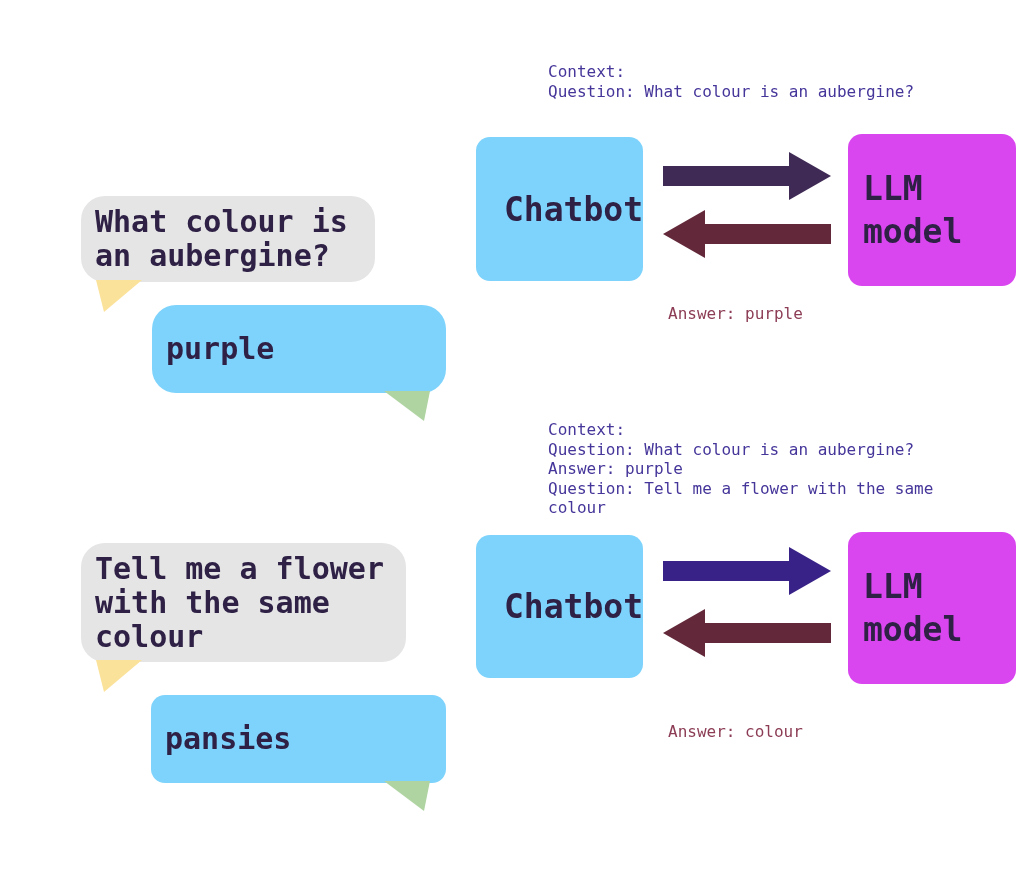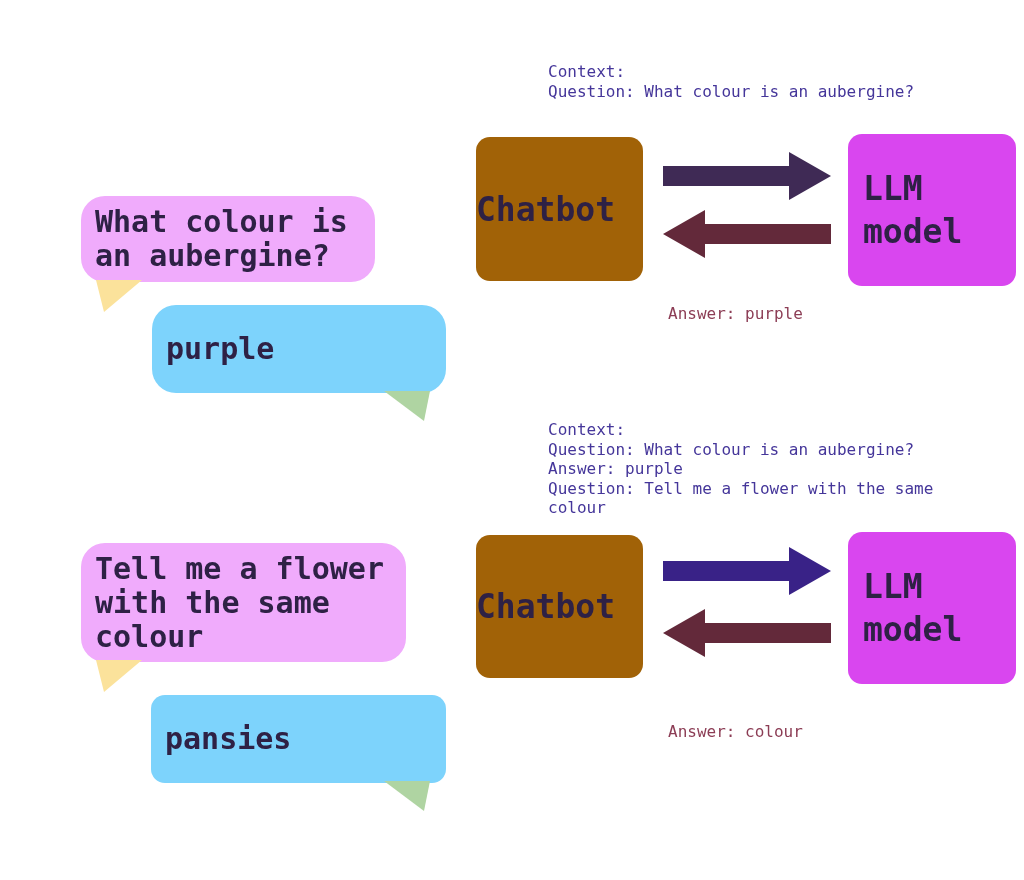--- a/index.html
+++ b/index.html
@@ -28,40 +28,40 @@
   .box {
     position: absolute;
     border-radius: 14px;
     color: #2E2145;
     font-weight: bold;
     font-size: 33px;
     display: flex;
     align-items: center;
     box-sizing: border-box;
   }
-  .box.chatbot { background: #a16207; justify-content: flex-start; }
+  .box.chatbot { background: #7dd3fc; justify-content: flex-end; }
   .box.llm { background: #d946ef; padding-left: 15px; white-space: pre-line; line-height: 43px; }
   .cb1 { left: 440px; top: 137px; width: 167px; height: 144px; }
   .cb2 { left: 440px; top: 535px; width: 167px; height: 143px; }
   .llm1 { left: 812px; top: 134px; width: 168px; height: 152px; }
   .llm2 { left: 812px; top: 532px; width: 168px; height: 152px; }
   .bubble {
     position: absolute;
     border-radius: 24px;
     color: #2E2145;
     font-weight: bold;
     font-size: 30px;
     line-height: 34px;
     white-space: pre-line;
     display: flex;
     align-items: center;
     padding: 0 14px;
     box-sizing: border-box;
   }
-  .bubble.user { background: #f0abfc; }
+  .bubble.user { background: #e5e5e5; }
   .bubble.bot  { background: #7dd3fc; }
   .ub1 { left: 45px;  top: 196px; width: 294px; height: 86px; }
   .bb1 { left: 116px; top: 305px; width: 294px; height: 88px; }
   .ub2 { left: 45px;  top: 543px; width: 325px; height: 119px; }
   .bb2 { left: 115px; top: 695px; width: 295px; height: 88px; border-radius: 14px; }
   .tail { position: absolute; }
   .tail svg { display: block; }
   .arrow { position: absolute; width: 168px; height: 48px; }
   .arrow svg { display: block; }
   .fill-user { fill: #FBE29B; }

